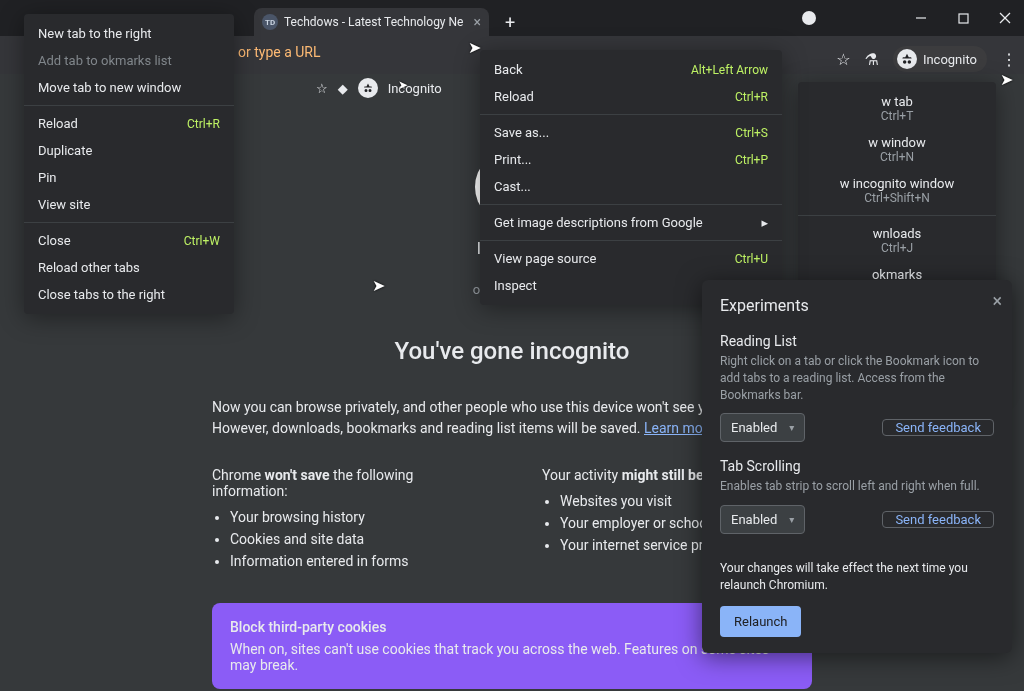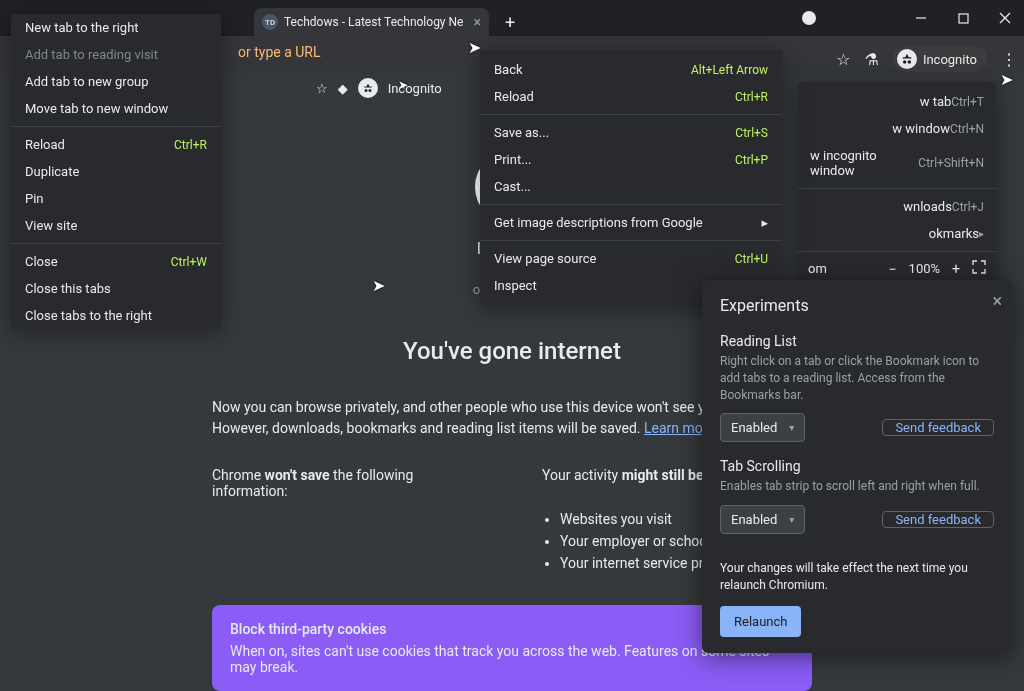--- a/index.html
+++ b/index.html
@@ -22,29 +22,29 @@
 .star-icon, .incog-toolbar-icon { color: #e8eaed; }
 .incognito-badge { display: flex; align-items: center; gap: 6px; background: #3c3c3e; border-radius: 14px; padding: 3px 10px 3px 4px; font-size: 13px; }
 .incognito-badge .hat { width: 20px; height: 20px; border-radius: 50%; background: #e8eaed; display: flex; align-items: center; justify-content: center; }
 .more-menu-btn { color: #e8eaed; font-size: 16px; letter-spacing: -1px; }
 
 
 .bookmark-frag { position: absolute; left: 316px; top: 78px; display: flex; align-items: center; gap: 10px; font-size: 13px; }
 .bm-icon { color: #e8eaed; }
 
 
-.ctx-menu { position: absolute; left: 11px; top: 14px; width: 210px; background: #292a2d; border-radius: 4px; box-shadow: 0 4px 24px rgba(0,0,0,0.4); padding: 0 0; font-size: 13px; z-index: 10; }
+.ctx-menu { position: absolute; left: 24px; top: 14px; width: 210px; background: #292a2d; border-radius: 4px; box-shadow: 0 4px 24px rgba(0,0,0,0.4); padding: 6px 0; font-size: 13px; z-index: 10; }
 .ctx-item { display: flex; justify-content: space-between; align-items: center; padding: 6px 14px; color: #e8eaed; }
 .ctx-item .shortcut { color: #bef264; font-size: 12px; }
 .ctx-item.disabled { color: #80868b; }
 .ctx-div { height: 1px; background: #3c4043; margin: 4px 0; }
 
 
 .app-menu { position: absolute; right: 28px; top: 82px; width: 198px; background: #292a2d; border-radius: 4px; box-shadow: 0 4px 24px rgba(0,0,0,0.4); padding: 6px 0; font-size: 13px; z-index: 8; }
-.app-item { display: flex; justify-content: flex-end; align-items: center; padding: 6px 12px; color: #e8eaed; }
+.app-item { display: flex; justify-content: flex-start; align-items: center; padding: 6px 12px; color: #e8eaed; flex-direction: column; }
 .app-item .shortcut { color: #9aa0a6; font-size: 12px; }
 .app-item .chev { color: #9aa0a6; font-size: 10px; }
 .zoom-row { display: flex; align-items: center; justify-content: space-between; padding: 4px 10px; }
 .zoom-row .z-label { flex: 1; }
 .zoom-row .z-controls { display: flex; align-items: center; gap: 12px; }
 .zoom-row .z-btn { color: #e8eaed; font-size: 14px; }
 
 
 .page-ctx { position: absolute; left: 480px; top: 50px; width: 302px; background: #292a2d; border-radius: 4px; box-shadow: 0 4px 24px rgba(0,0,0,0.4); padding: 6px 0; font-size: 13px; z-index: 9; }
 .page-ctx .ctx-item { padding: 6px 14px; }
@@ -53,21 +53,21 @@
 .incog-main { position: absolute; top: 100px; left: 0; right: 0; padding: 20px 200px; text-align: center; color: #e8eaed; }
 .incog-logo { width: 74px; height: 74px; border-radius: 50%; background: #fff; margin: 30px auto 14px; display: flex; align-items: center; justify-content: center; }
 .incog-logo svg { width: 44px; height: 44px; }
 .incog-label { font-size: 17px; margin-bottom: 24px; }
 .close-incog { font-size: 13px; color: #9aa0a6; margin-bottom: 40px; }
 .incog-heading { font-size: 24px; font-weight: 500; margin-bottom: 32px; }
 .incog-desc { font-size: 14px; line-height: 1.5; color: #e8eaed; max-width: 600px; margin: 0 auto 28px; text-align: left; }
 .incog-desc a { color: #8ab4f8; }
 .incog-cols { display: flex; gap: 60px; text-align: left; font-size: 14px; margin: 0 auto; max-width: 600px; }
 .incog-col { flex: 1; }
-.incog-col .col-title { margin-bottom: 28px; }
+.incog-col .col-title { margin-bottom: 10px; }
 .incog-col ul { list-style: disc; padding-left: 18px; }
 .incog-col li { margin-bottom: 6px; }
 .info-card { background: #8b5cf6; border-radius: 8px; padding: 16px 18px; text-align: left; max-width: 600px; margin: 28px auto 0; font-size: 14px; }
 .info-card .card-title { font-weight: 500; margin-bottom: 6px; }
 
 
 .experiments { position: absolute; right: 12px; top: 280px; width: 310px; background: #292a2d; border-radius: 6px; box-shadow: 0 4px 24px rgba(0,0,0,0.5); padding: 16px 18px; font-size: 13px; z-index: 20; }
 .experiments .close-x { position: absolute; right: 10px; top: 10px; color: #9aa0a6; font-size: 18px; }
 .exp-title { font-size: 16px; margin-bottom: 18px; }
 .exp-section-title { font-size: 14px; margin-bottom: 4px; margin-top: 16px; }
@@ -145,27 +145,32 @@
 </div>
 
 <div class="incog-main">
   <div class="incog-logo">
     <svg viewBox="0 0 48 48">
         <path fill="#36393b" d="M24 6l-6 12H10l-2 4h32l-2-4h-8L24 6zM16 28a6 6 0 100 12 6 6 0 000-12zm16 0a6 6 0 100 12 6 6 0 000-12zm-10 6h4" stroke="#36393b" stroke-width="2"></path>
       </svg>
   </div>
   <div class="incog-label">Incognito</div>
   <div class="close-incog">ose Incognito</div>
-  <div class="incog-heading">You've gone internet</div>
+  <div class="incog-heading">You've gone incognito</div>
   <div class="incog-desc">
     <span>Now you can browse privately, and other people who use this device won't see your activity. However, downloads, bookmarks and reading list items will be saved. </span><a href="#">Learn more</a>
   </div>
   <div class="incog-cols">
     <div class="incog-col">
       <div class="col-title"><span>Chrome </span><b>won't save</b><span> the following information:</span></div>
+      <ul>
+        <li>Your browsing history</li>
+        <li>Cookies and site data</li>
+        <li>Information entered in forms</li>
+      </ul>
     </div>
     <div class="incog-col">
       <div class="col-title"><span>Your activity </span><b>might still be</b><span> visible to:</span></div>
       <ul>
         <li>Websites you visit</li>
         <li>Your employer or school</li>
         <li>Your internet service provider</li>
       </ul>
     </div>
   </div>
@@ -173,24 +178,21 @@
     <div class="card-title">Block third-party cookies</div>
     <div>When on, sites can't use cookies that track you across the web. Features on some sites may break.</div>
   </div>
 </div>
 
 <div class="ctx-menu">
   <div class="ctx-item">
       <span>New tab to the right</span>
     </div>
   <div class="ctx-item disabled">
-      <span>Add tab to reading visit</span>
-    </div>
-  <div class="ctx-item">
-      <span>Add tab to new group</span>
+      <span>Add tab to okmarks list</span>
     </div>
   <div class="ctx-item">
       <span>Move tab to new window</span>
     </div>
   <div class="ctx-div"></div>
   <div class="ctx-item">
       <span>Reload</span>
       <span class="shortcut">Ctrl+R</span>
     </div>
   <div class="ctx-item">
@@ -201,21 +203,21 @@
     </div>
   <div class="ctx-item">
       <span>View site</span>
     </div>
   <div class="ctx-div"></div>
   <div class="ctx-item">
       <span>Close</span>
       <span class="shortcut">Ctrl+W</span>
     </div>
   <div class="ctx-item">
-      <span>Close this tabs</span>
+      <span>Reload other tabs</span>
     </div>
   <div class="ctx-item">
       <span>Close tabs to the right</span>
     </div>
 </div>
 
 <div class="page-ctx">
   <div class="ctx-item">
       <span>Back</span>
       <span class="shortcut">Alt+Left Arrow</span>

